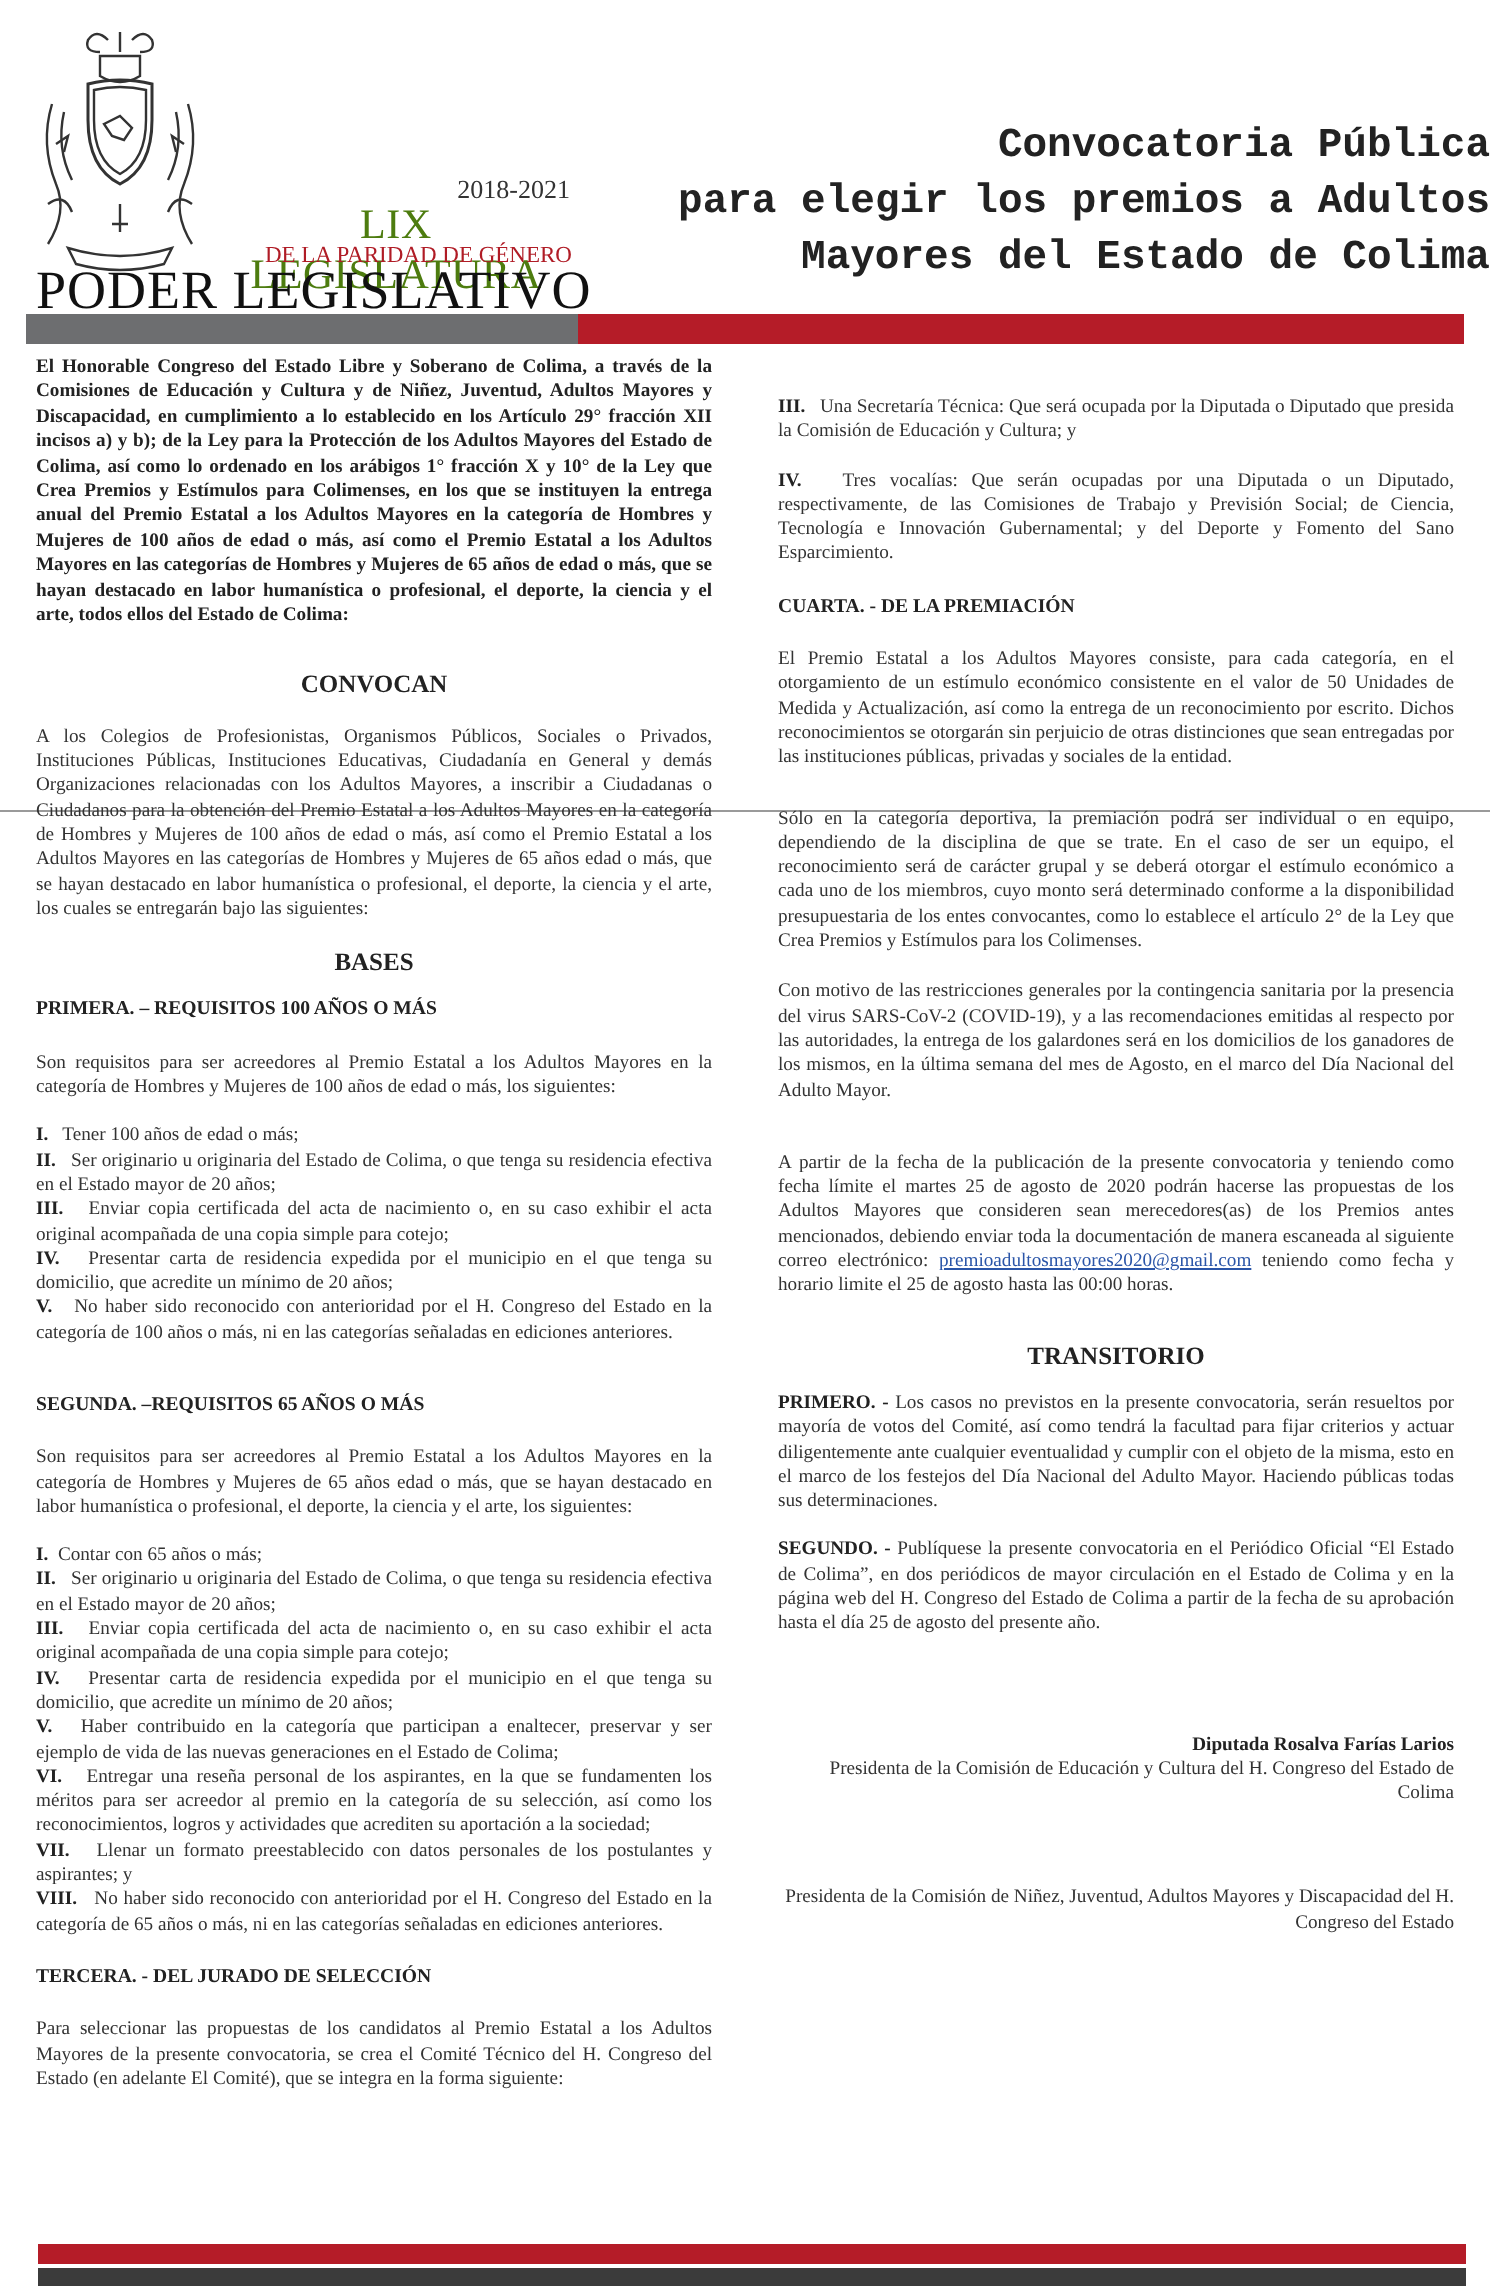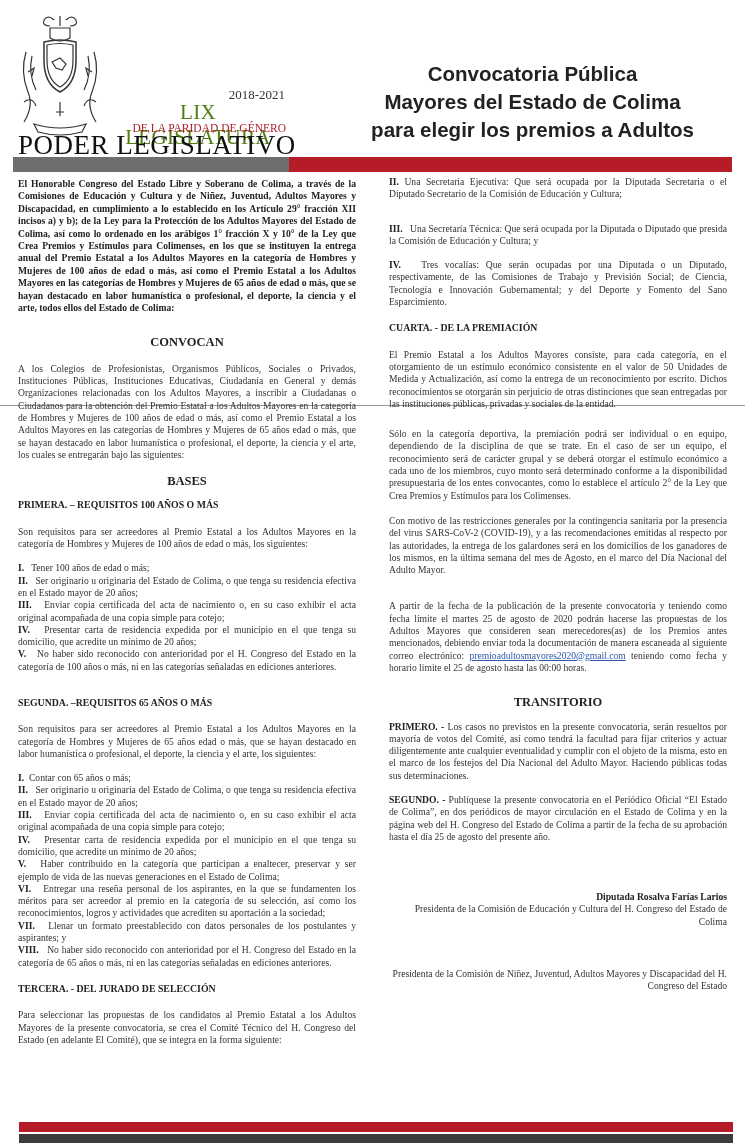--- a/index.html
+++ b/index.html
@@ -3,21 +3,21 @@
 <meta charset="utf-8">
 <style>
   html, body { margin:0; padding:0; background:#ffffff; }
   body { width:745px; height:1143px; position:relative; overflow:hidden; font-family:"DejaVu Sans", "Liberation Sans", sans-serif; color:#222; }
   .header { position:absolute; left:0; top:0; width:745px; height:175px; }
   .logo { position:absolute; left:14px; top:12px; width:92px; height:136px; }
   .years { position:absolute; left:160px; top:87px; width:125px; text-align:right; font-family:"Liberation Serif", serif; font-size:13px; color:#333; }
   .lix { position:absolute; left:108px; top:100px; width:180px; text-align:center; font-family:"Liberation Serif", serif; font-size:21px; letter-spacing:0.3px; color:#4d7c0f; }
   .paridad { position:absolute; left:108px; top:122px; width:178px; text-align:right; font-family:"Liberation Serif", serif; font-size:11.5px; color:#b01c26; }
   .poder { position:absolute; left:18px; top:130px; width:270px; text-align:right; font-family:"Liberation Serif", serif; font-size:27px; letter-spacing:0.5px; color:#111; white-space:nowrap; }
-  .title { position:absolute; left:320px; top:60px; width:425px; text-align:center; font-family:Liberation Sans, sans-serif; font-weight:bold; font-size:20.5px; line-height:28px; color:#222; }
+  .title { position:absolute; left:320px; top:60px; width:425px; text-align:right; font-family:Liberation Mono, monospace; font-weight:bold; font-size:20.5px; line-height:28px; color:#222; }
   .bar-grey { position:absolute; left:13px; top:157px; width:276px; height:15px; background:#6d6e70; }
   .bar-red { position:absolute; left:289px; top:157px; width:443px; height:15px; background:#b51c28; }
 
   .col { position:absolute; font-family:"Liberation Sans", sans-serif; font-size:9.6px; line-height:12.3px; color:#333; text-align:justify; }
   .col p { margin:0;font-family:Liberation Serif, serif; }
   .bold { font-weight:bold; color:#222; }
   .h-center { text-align:center; font-weight:bold; font-size:12.5px; color:#222; }
   .h-left { font-weight:bold; font-size:9.8px; color:#222; }
   .num { font-weight:bold; color:#222; }
   .link { color:#2a55a8; text-decoration:underline; }
@@ -44,22 +44,22 @@
       <path d="M20 112 q26 8 52 0 l-4 8 q-22 6 -44 0 z"></path>
       <path d="M46 90 v14 M42 100 h8"></path>
     </g>
   </svg>
   <div class="years">2018-2021</div>
   <div class="lix">LIX LEGISLATURA</div>
   <div class="paridad">DE LA PARIDAD DE GÉNERO</div>
   <div class="poder">PODER LEGISLATIVO</div>
   <div class="title">
     <div>Convocatoria Pública</div>
+    <div>para elegir los premios a Adultos</div>
     <div>Mayores del Estado de Colima</div>
-    <div>para elegir los premios a Adultos</div>
   </div>
   <div class="bar-grey"></div>
   <div class="bar-red"></div>
 </div>
 
 <div class="divider"></div>
 
 <div class="col" style="left:18px; top:178px; width:338px;">
   <p class="bold" style="line-height:12.4px;">El Honorable Congreso del Estado Libre y Soberano de Colima, a través de la Comisiones de Educación y Cultura y de Niñez, Juventud, Adultos Mayores y Discapacidad, en cumplimiento a lo establecido en los Artículo 29° fracción XII incisos a) y b); de la Ley para la Protección de los Adultos Mayores del Estado de Colima, así como lo ordenado en los arábigos 1° fracción X y 10° de la Ley que Crea Premios y Estímulos para Colimenses, en los que se instituyen la entrega anual del Premio Estatal a los Adultos Mayores en la categoría de Hombres y Mujeres de 100 años de edad o más, así como el Premio Estatal a los Adultos Mayores en las categorías de Hombres y Mujeres de 65 años de edad o más, que se hayan destacado en labor humanística o profesional, el deporte, la ciencia y el arte, todos ellos del Estado de Colima:</p>
 
@@ -89,21 +89,20 @@
     <p><span class="num">VII.</span>&nbsp;&nbsp; <span>Llenar un formato preestablecido con datos personales de los postulantes y aspirantes; y</span></p>
     <p><span class="num">VIII.</span>&nbsp;&nbsp; <span>No haber sido reconocido con anterioridad por el H. Congreso del Estado en la categoría de 65 años o más, ni en las categorías señaladas en ediciones anteriores.</span></p>
   </div>
 
   <p class="h-left" style="margin-top:14px;">TERCERA. - DEL JURADO DE SELECCIÓN</p>
   <p style="margin-top:14px;">Para seleccionar las propuestas de los candidatos al Premio Estatal a los Adultos Mayores de la presente convocatoria, se crea el Comité Técnico del H. Congreso del Estado (en adelante El Comité), que se integra en la forma siguiente:</p>
 
 </div>
 
 <div class="col" style="left:389px; top:176px; width:338px;">
-  <p><span class="num">II.</span> <span>Una Secretaría Ejecutiva: Que será ocupada por la Diputada Secretaria o el Diputado Secretario de la Comisión de Educación y Cultura;</span></p>
   <p style="margin-top:22px;"><span class="num">III.</span>&nbsp;&nbsp; <span>Una Secretaría Técnica: Que será ocupada por la Diputada o Diputado que presida la Comisión de Educación y Cultura; y</span></p>
   <p style="margin-top:12px;"><span class="num">IV.</span>&nbsp;&nbsp; <span>Tres vocalías: Que serán ocupadas por una Diputada o un Diputado, respectivamente, de las Comisiones de Trabajo y Previsión Social; de Ciencia, Tecnología e Innovación Gubernamental; y del Deporte y Fomento del Sano Esparcimiento.</span></p>
 
   <p class="h-left" style="margin-top:14px;">CUARTA. - DE LA PREMIACIÓN</p>
   <p style="margin-top:14px;">El Premio Estatal a los Adultos Mayores consiste, para cada categoría, en el otorgamiento de un estímulo económico consistente en el valor de 50 Unidades de Medida y Actualización, así como la entrega de un reconocimiento por escrito. Dichos reconocimientos se otorgarán sin perjuicio de otras distinciones que sean entregadas por las instituciones públicas, privadas y sociales de la entidad.</p>
   <p style="margin-top:18px;">Sólo en la categoría deportiva, la premiación podrá ser individual o en equipo, dependiendo de la disciplina de que se trate. En el caso de ser un equipo, el reconocimiento será de carácter grupal y se deberá otorgar el estímulo económico a cada uno de los miembros, cuyo monto será determinado conforme a la disponibilidad presupuestaria de los entes convocantes, como lo establece el artículo 2° de la Ley que Crea Premios y Estímulos para los Colimenses.</p>
   <p style="margin-top:13px;">Con motivo de las restricciones generales por la contingencia sanitaria por la presencia del virus SARS-CoV-2 (COVID-19), y a las recomendaciones emitidas al respecto por las autoridades, la entrega de los galardones será en los domicilios de los ganadores de los mismos, en la última semana del mes de Agosto, en el marco del Día Nacional del Adulto Mayor.</p>
 
   <p style="margin-top:24px;"><span>A partir de la fecha de la publicación de la presente convocatoria y teniendo como fecha límite el martes 25 de agosto de 2020 podrán hacerse las propuestas de los Adultos Mayores que consideren sean merecedores(as) de los Premios antes mencionados, debiendo enviar toda la documentación de manera escaneada al siguiente correo electrónico: </span><a class="link">premioadultosmayores2020@gmail.com</a><span> teniendo como fecha y horario limite el 25 de agosto hasta las 00:00 horas.</span></p>
 

